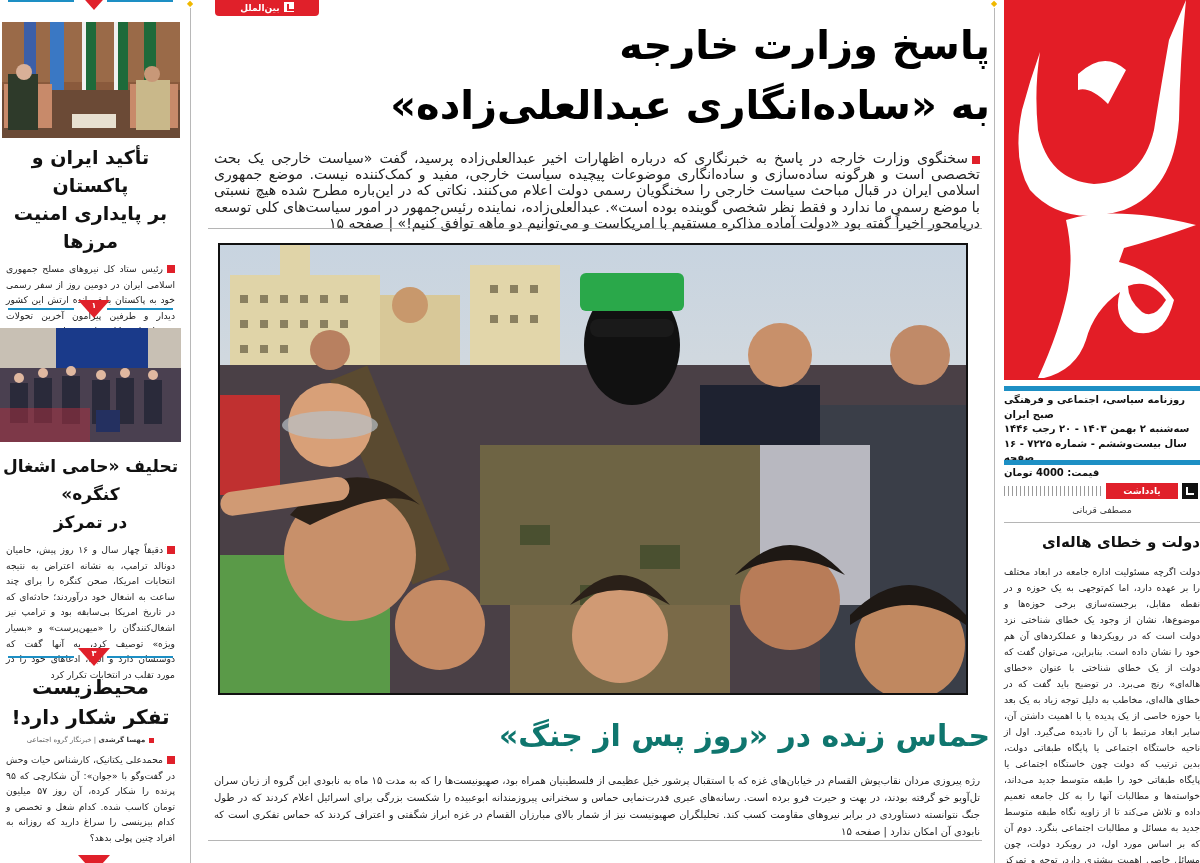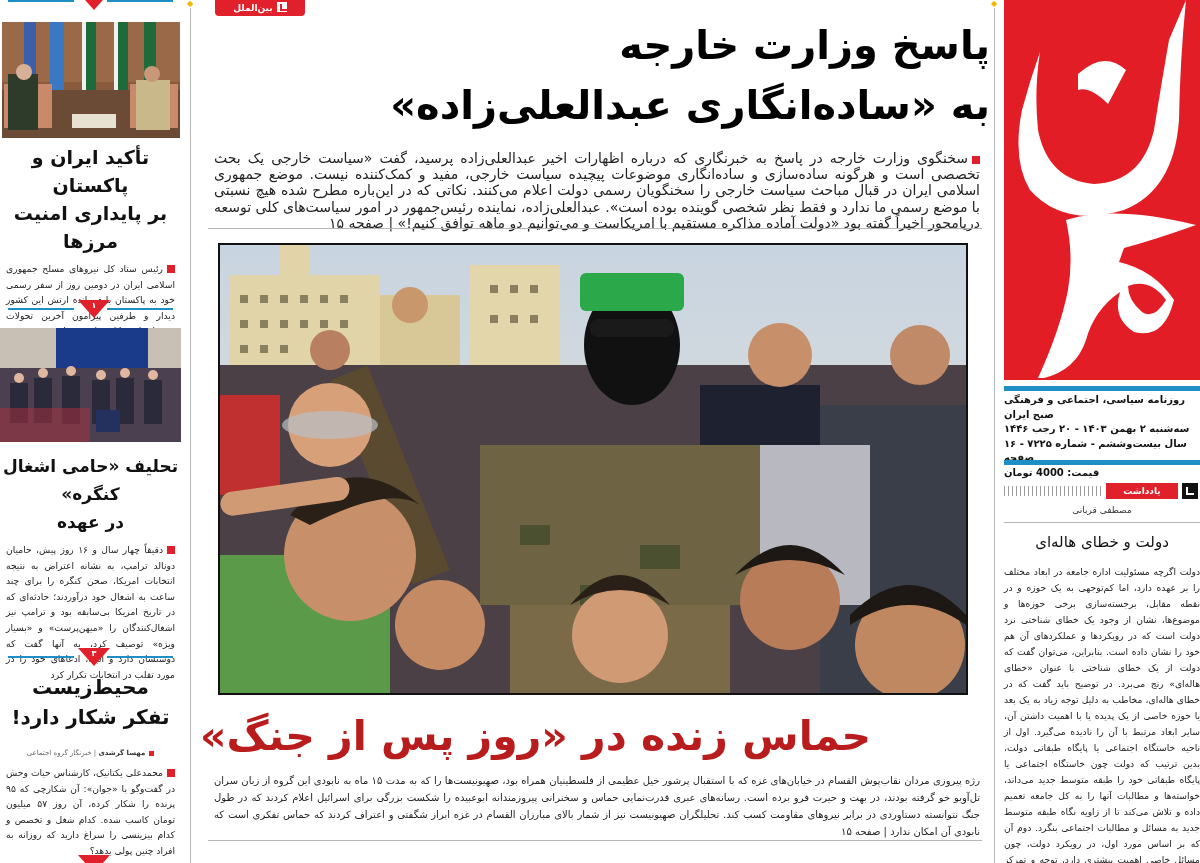--- a/index.html
+++ b/index.html
@@ -19,45 +19,45 @@
     border-left: 16px solid transparent; border-right: 16px solid transparent; border-top: 18px solid #e0202a; }
   .section-marker .num { position: absolute; left: 78px; top: 0; width: 32px; text-align: center; color: #fff; font-size: 8px; font-weight: bold; line-height: 11px; }
 
   .photo { position: absolute; overflow: hidden; }
   .left-headline { font-family: "DejaVu Sans", sans-serif; font-weight: bold; text-align: center; font-size: 19px; line-height: 28px; color: #111; letter-spacing: -0.5px; }
   .left-body { font-size: 9.2px; line-height: 15.6px; text-align: justify; color: #222; padding: 0 6px 0 6px; }
   .bullet { display: inline-block; width: 8px; height: 8px; background: #e0202a; margin-left: 4px; vertical-align: -1px; }
 
   
   .center { position: absolute; left: 200px; top: 0; width: 790px; height: 863px; }
-  .kicker { position: absolute; left: 15px; top: 0; width: 90px; height: 16px; background: #e0202a; border-radius: 0 0 4px 4px; color: #fff; font-size: 9px; line-height: 16px; text-align: center; font-weight: bold; }
+  .kicker { position: absolute; left: 15px; top: 0; width: 104px; height: 16px; background: #e0202a; border-radius: 0 0 4px 4px; color: #fff; font-size: 9px; line-height: 16px; text-align: center; font-weight: bold; }
   .kicker .k-icon { display: inline-block; width: 10px; height: 10px; background: #fff; margin-left: 4px; vertical-align: -1px; position: relative; }
   .kicker .k-icon::after { content: ""; position: absolute; left: 3px; top: 2px; width: 5px; height: 5px; border-left: 2px solid #e0202a; border-bottom: 2px solid #e0202a; }
   .main-headline { position: absolute; left: 0; right: 0; text-align: right; font-weight: bold; color: #000000; letter-spacing: -1px; }
   .main-headline.h1 { top: 22px; font-size: 40px; line-height: 46px; }
   .main-headline.h2 { top: 82px; font-size: 40px; line-height: 46px; }
   .lead { position: absolute; left: 14px; right: 10px; top: 150px; font-size: 14px; line-height: 16.2px; text-align: justify; color: #222; }
   .hr-thin { position: absolute; height: 1px; background: #b5b5b5; }
   .main-photo { position: absolute; left: 18px; top: 243px; width: 750px; height: 452px; border: 2px solid #111; overflow: hidden; }
-  .story2-headline { position: absolute; left: 0; right: 0; top: 712px; text-align: left; font-weight: bold; font-size: 41px; line-height: 48px; color: #b91c1c; letter-spacing: -1px; }
+  .story2-headline { position: absolute; left: 0; right: 0; top: 712px; text-align: right; font-weight: bold; font-size: 30px; line-height: 48px; color: #0f766e; letter-spacing: -1px; }
   .story2-body { position: absolute; left: 14px; right: 10px; top: 772px; font-size: 10px; line-height: 17px; text-align: justify; color: #222; }
 
   
   .right-col { position: absolute; left: 1004px; top: 0; width: 196px; height: 863px; }
   .masthead { position: absolute; left: 0; top: 0; width: 196px; height: 380px; background: #e31d26; overflow: hidden; }
   .masthead-rule { position: absolute; left: 0; width: 196px; height: 5px; background: #1d8fc4; }
   .pub-info { position: absolute; left: 0; top: 393px; width: 196px; text-align: left; font-size: 10px; line-height: 14.5px; color: #111; font-weight: bold; }
   .opinion-bar { position: absolute; left: 0; top: 483px; width: 196px; height: 16px; }
   .opinion-bar .ticks { position: absolute; left: 0; top: 3px; width: 98px; height: 10px;
     background: repeating-linear-gradient(90deg, #9a9a9a 0 1px, transparent 1px 4px); }
   .opinion-bar .label { position: absolute; right: 22px; top: 0; width: 72px; height: 16px; background: #e0202a; color: #fff; font-size: 9px; font-weight: bold; line-height: 16px; text-align: center; }
   .opinion-bar .icon { position: absolute; right: 2px; top: 0; width: 16px; height: 16px; background: #111; }
   .opinion-bar .icon::after { content: ""; position: absolute; left: 4px; top: 4px; width: 6px; height: 6px; border-left: 2px solid #fff; border-bottom: 2px solid #fff; }
   .author { position: absolute; left: 0; top: 505px; width: 196px; text-align: center; font-size: 9px; color: #333; }
-  .opinion-title { position: absolute; left: 0; top: 533px; width: 196px; text-align: center; font-size: 15px; font-weight: normal; color: #111; }
+  .opinion-title { position: absolute; left: 0; top: 533px; width: 196px; text-align: right; font-size: 15px; font-weight: bold; color: #111; }
   .opinion-body { position: absolute; left: 0; top: 564px; width: 196px; font-size: 9.2px; line-height: 16px; text-align: justify; color: #222; }
 </style>
 </head>
 <body>
 
 <div class="col-rule" style="left:190px;"></div>
 <div class="col-rule" style="left:994px;"></div>
 <div class="corner-dot" style="left:185px;">◆</div>
 <div class="corner-dot" style="left:989px;">◆</div>
 
@@ -131,40 +131,40 @@
           <circle cx="153" cy="47" r="5"></circle>
       </g>
       <rect x="96" y="82" width="24" height="22" fill="#243060"></rect>
       <rect x="0" y="80" width="90" height="34" fill="#b03040" opacity="0.5"></rect>
     </svg>
   </div>
 
   <div style="position:absolute;top:452px;left:0;width:181px;">
     <div class="left-headline" style="font-size:17px;">
       <div>تحلیف «حامی اشغال کنگره»</div>
-      <div>در عهده</div>
+      <div>در تمرکز</div>
     </div>
     <div class="left-body" style="margin-top:6px;">
       <span class="bullet"></span><span>دقیقاً چهار سال و ۱۶ روز پیش، حامیان دونالد ترامپ، به نشانه اعتراض به نتیجه انتخابات امریکا، صحن کنگره را برای چند ساعت به اشغال خود درآوردند؛ حادثه‌ای که در تاریخ امریکا بی‌سابقه بود و ترامپ نیز اشغال‌کنندگان را «میهن‌پرست» و «بسیار ویژه» توصیف کرد، به آنها گفت که دوستشان دارد و البته، ادعاهای خود را در مورد تقلب در انتخابات تکرار کرد</span>
     </div>
   </div>
 
   <div class="section-marker" style="position:absolute;top:648px;left:0;width:181px;">
     <div class="rule r1"></div>
       <div class="rule r2"></div>
     <div class="tri"></div>
     <div class="num">۳</div>
   </div>
 
   <div style="position:absolute;top:672px;left:0;width:181px;">
     <div class="left-headline" style="font-size:20px;line-height:30px;">
       <div>محیط‌زیست</div>
       <div>تفکر شکار دارد!</div>
     </div>
-    <div style="text-align:center;font-size:7px;color:#666;margin-top:17px;">
+    <div style="text-align:center;font-size:7px;color:#666;margin-top:4px;">
       <span class="bullet" style="width:5px;height:5px;"></span><b style="color:#333;">مهسا گرشدی</b> | <span>خبرنگار گروه اجتماعی</span>
     </div>
     <div class="left-body" style="margin-top:8px;">
       <span class="bullet"></span><span>محمدعلی یکتانیک، کارشناس حیات وحش در گفت‌وگو با «جوان»: آن شکارچی که ۹۵ پرنده را شکار کرده، آن روز ۵۷ میلیون تومان کاسب شده. کدام شغل و تخصص و کدام بیزینسی را سراغ دارید که روزانه به افراد چنین پولی بدهد؟</span>
     </div>
   </div>
 
   <div class="section-marker" style="position:absolute;top:855px;left:0;width:181px;">
 
     <div class="tri"></div>

